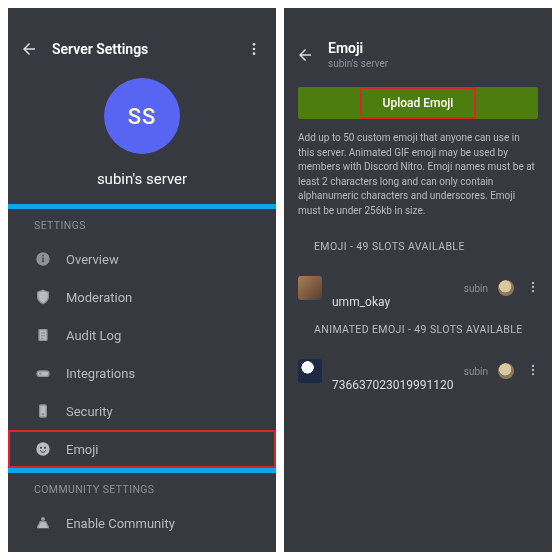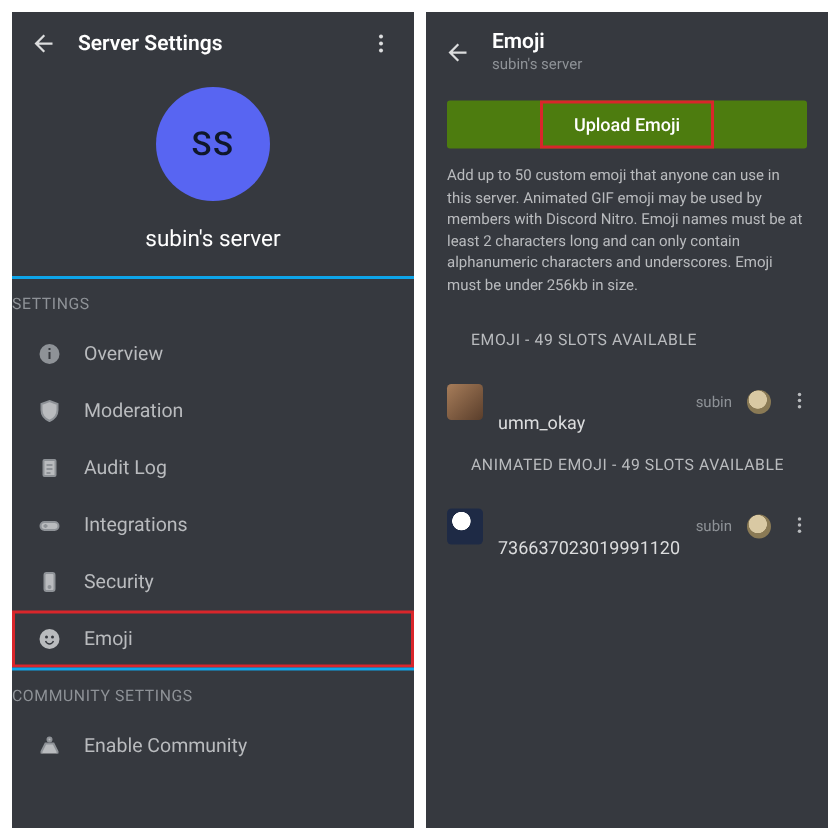--- a/index.html
+++ b/index.html
@@ -14,40 +14,41 @@
     width: 268px; height: 544px;
     display: flex; flex-direction: column;
     color: #dcddde;
     font-size: 12px;
     overflow: hidden;
   }
   .header {
     display: flex; align-items: center;
     padding: 12px 12px 8px 12px;
     gap: 14px;
+    margin-top: 20px;
   }
   .header .title { color: #fff; font-weight: 600; font-size: 14px; flex: 1; }
   .header .subtitle { color: #8e9297; font-size: 10px; margin-top: 2px; }
   .header .dots { color: #dcddde; font-size: 16px; padding: 0 2px; }
   .back-arrow svg, .dots svg { display: block; }
   .avatar-zone { display: flex; flex-direction: column; align-items: center; padding: 12px 0 16px; }
   .avatar {
     width: 76px; height: 76px; border-radius: 50%;
     background: #5865f2; display: flex; align-items: center; justify-content: center;
-    color: #0f172a; font-size: 22px; font-weight: 500; letter-spacing: 1px;
+    color: #fef9c3; font-size: 22px; font-weight: 500; letter-spacing: 1px;
   }
   .server-name { color: #fff; font-size: 15px; margin-top: 16px; }
   .section-label {
     color: #8e9297; font-size: 10.5px; letter-spacing: 0.4px;
-    padding: 10px 0 8px; border-top: 2px solid #0ea5e9;
+    padding: 10px 26px 8px; border-top: 5px solid #0ea5e9;
   }
   .settings-list { display: flex; flex-direction: column; }
   .settings-item {
     display: flex; align-items: center; gap: 14px;
-    padding: 11px 16px; color: #b9bbbe; font-size: 13px;
+    padding: 11px 26px; color: #b9bbbe; font-size: 13px;
   }
   .settings-item .icon { width: 18px; display:flex; align-items:center; justify-content:center; }
   .settings-item.highlighted {
     outline: 2px solid #d9262b;
     outline-offset: -2px;
   }
   .upload-btn {
     margin: 10px 14px 8px;
     background: #4d7c0f; color: #fff;
     text-align: center; padding: 9px 0;

